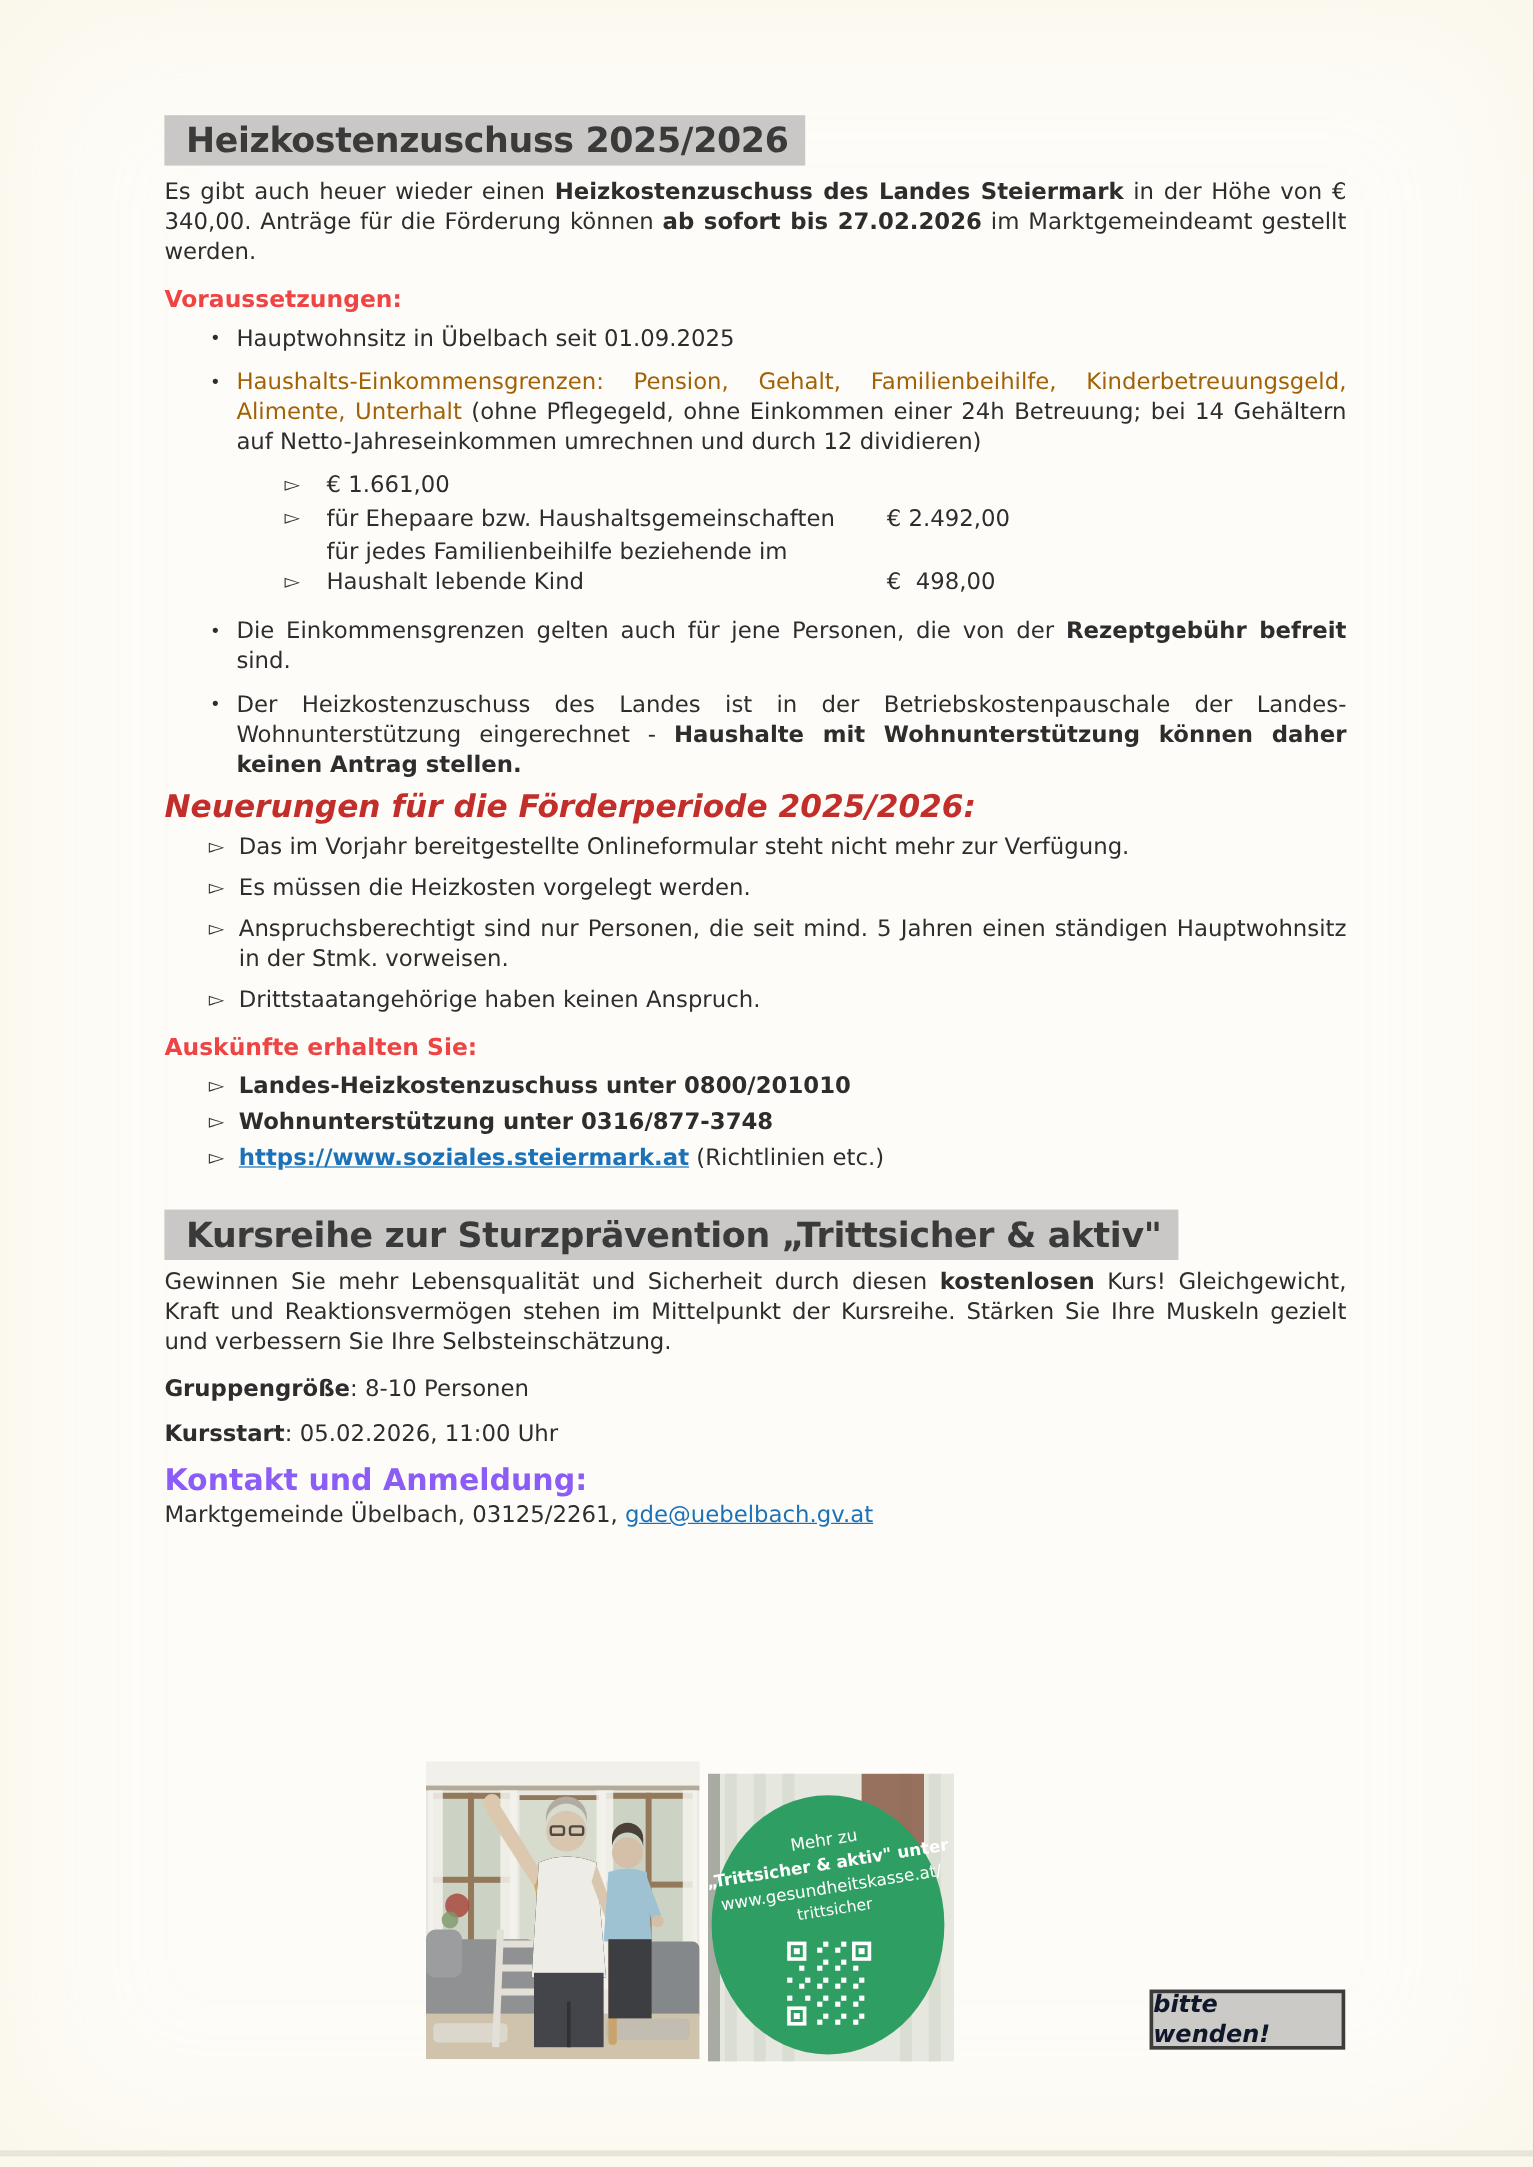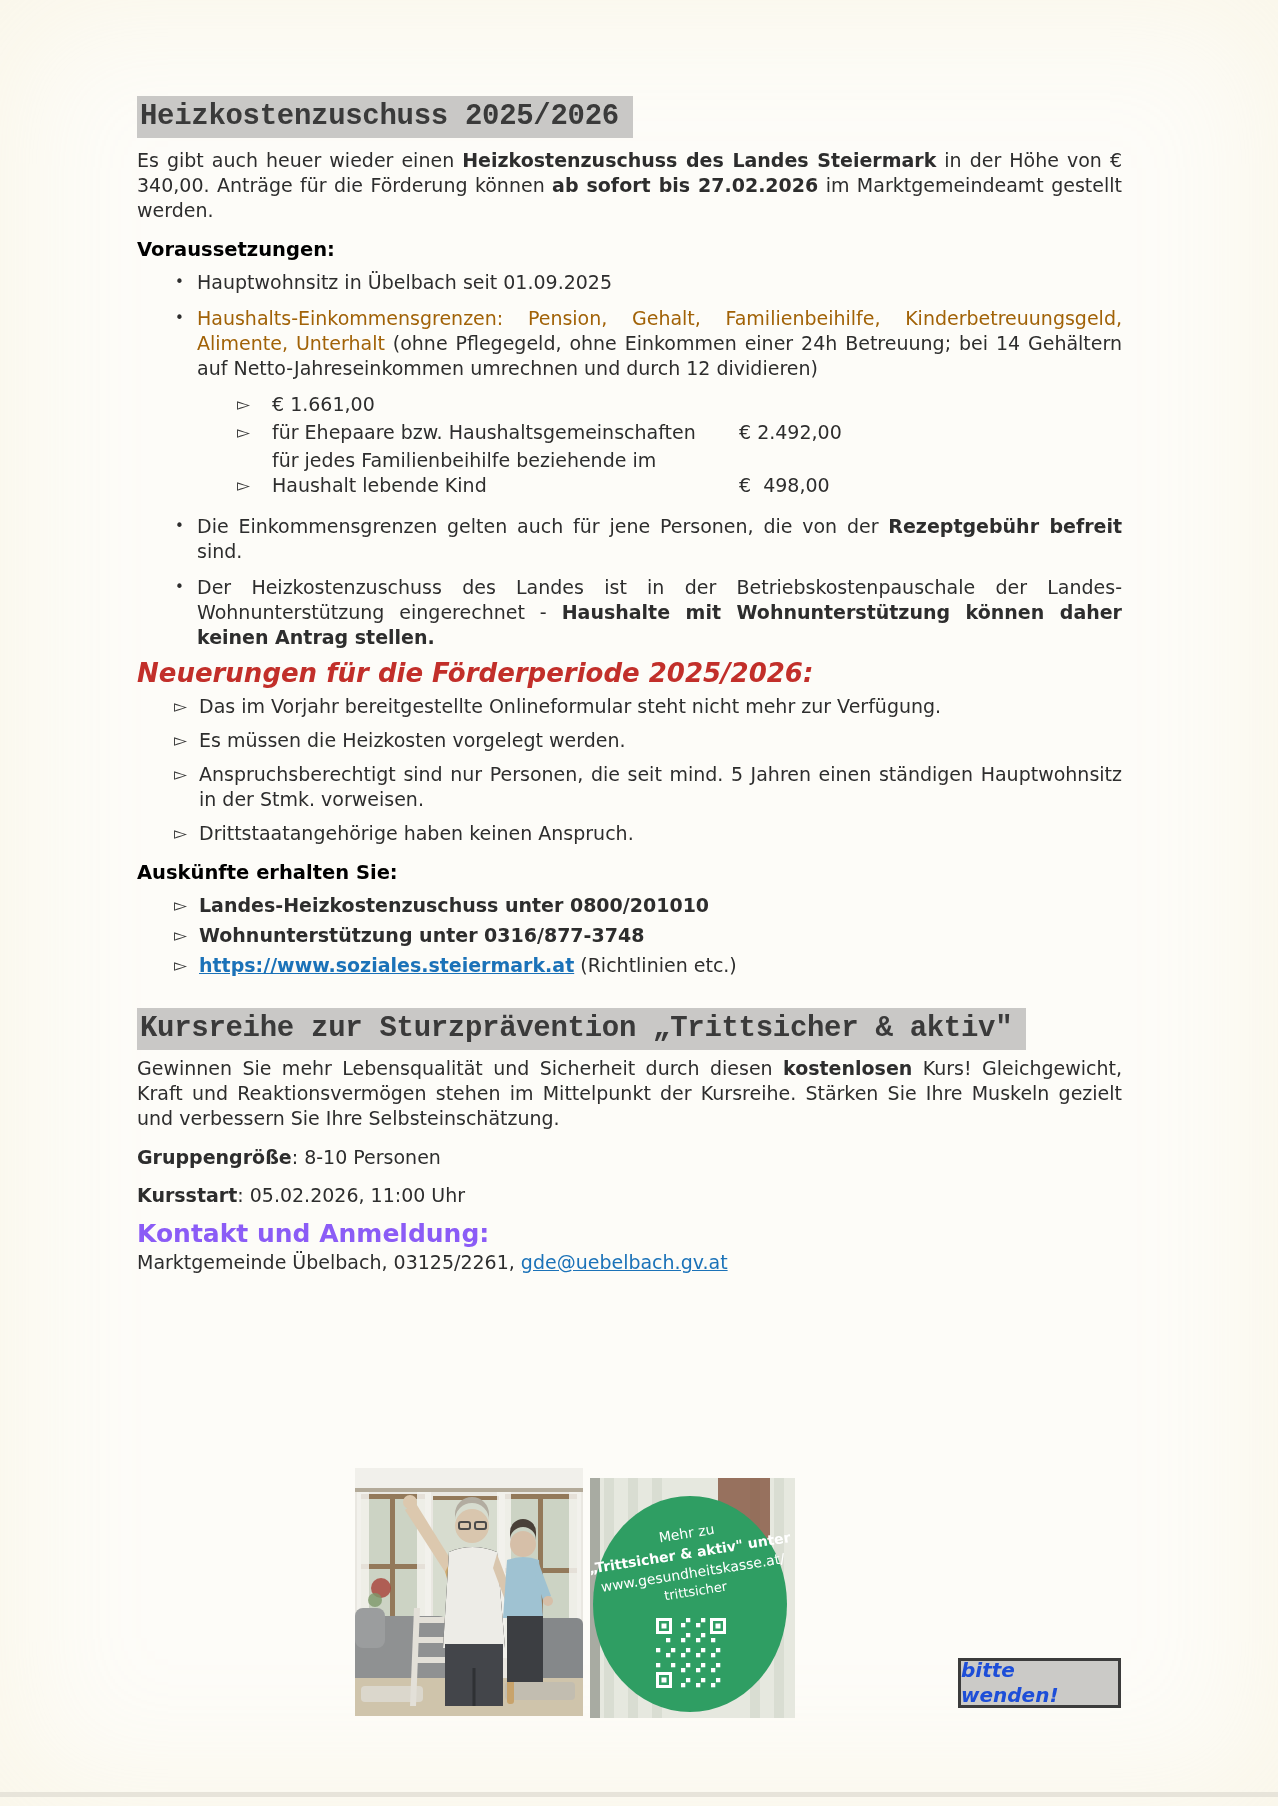--- a/index.html
+++ b/index.html
@@ -11,26 +11,26 @@
     box-shadow:inset 0 0 140px rgba(238,222,170,.22);
     font-family:"DejaVu Sans","Liberation Sans",sans-serif;
     color:#2d2d2d;
     font-size:19px;line-height:25px;
     overflow:hidden;
   }
   .content{position:absolute;left:137px;top:96px;width:985px;}
   .hl{
     display:inline-block;background:#c9c8c6;color:#3a3a3a;
     font-weight:bold;font-size:29px;line-height:36px;
-    padding:3px 14px 3px 3px;letter-spacing:-.3px;font-family:Liberation Mono, monospace;
+    padding:3px 14px 3px 18px;letter-spacing:-.3px;
   }
   .h-row{margin:0 0 10px 0;}
   .para{margin:0 0 14px 0;}
   .j{text-align:justify;}
-  .label{font-weight:bold;font-size:19.5px;margin:0 0 8px 0;color:#000000;}
+  .label{font-weight:bold;font-size:19.5px;margin:0 0 8px 0;color:#ef4444;}
   .b{font-weight:bold;}
   .rd{color:#a16207;}
   .lnk{color:#1b72b8;font-weight:bold;text-decoration:underline;cursor:pointer;}
   .lnk.plain{font-weight:normal;}
   .bullet{display:flex;margin:0 0 11px 0;}
   .bmk{flex:0 0 60px;box-sizing:border-box;padding-left:38px;font-size:15px;}
   .btext{flex:1;text-align:justify;}
   .arrow-row{display:flex;margin:0 0 9px 0;}
   .amk{flex:0 0 62px;box-sizing:border-box;padding-left:37px;font-size:17px;color:#3a3a3a;}
   .atx{flex:1;text-align:justify;}
@@ -41,21 +41,21 @@
   .avalue{white-space:pre;}
   .news-heading{color:#c22f2a;font-weight:bold;font-style:italic;font-size:26px;margin:4px 0 8px 0;}
   .sec2{margin-top:30px;}
   .subtitle{margin:0 0 12px 0;}
   .detail{margin:0 0 13px 0;}
   .contact-label{font-weight:bold;font-size:25px;margin:2px 0 4px 0;color:#8b5cf6;}
   .wenden{
     position:absolute;left:958px;top:1658px;width:163px;height:50px;
     background:#cbcac7;border:3px solid #3c3c3c;box-sizing:border-box;
     display:flex;align-items:center;justify-content:center;
-    font-weight:bold;font-style:italic;font-size:20px;color:#1d4ed8;
+    font-weight:bold;font-style:italic;font-size:20px;color:#0f172a;
   }
   .photo{position:absolute;left:355px;top:1468px;}
   .sticker{position:absolute;left:590px;top:1478px;}
   .scan-streak{position:absolute;left:0;top:1792px;width:1278px;height:5px;background:#e7e4da;}
 </style>
 </head>
 <body>
 
 <div class="page">
   <div class="content">

